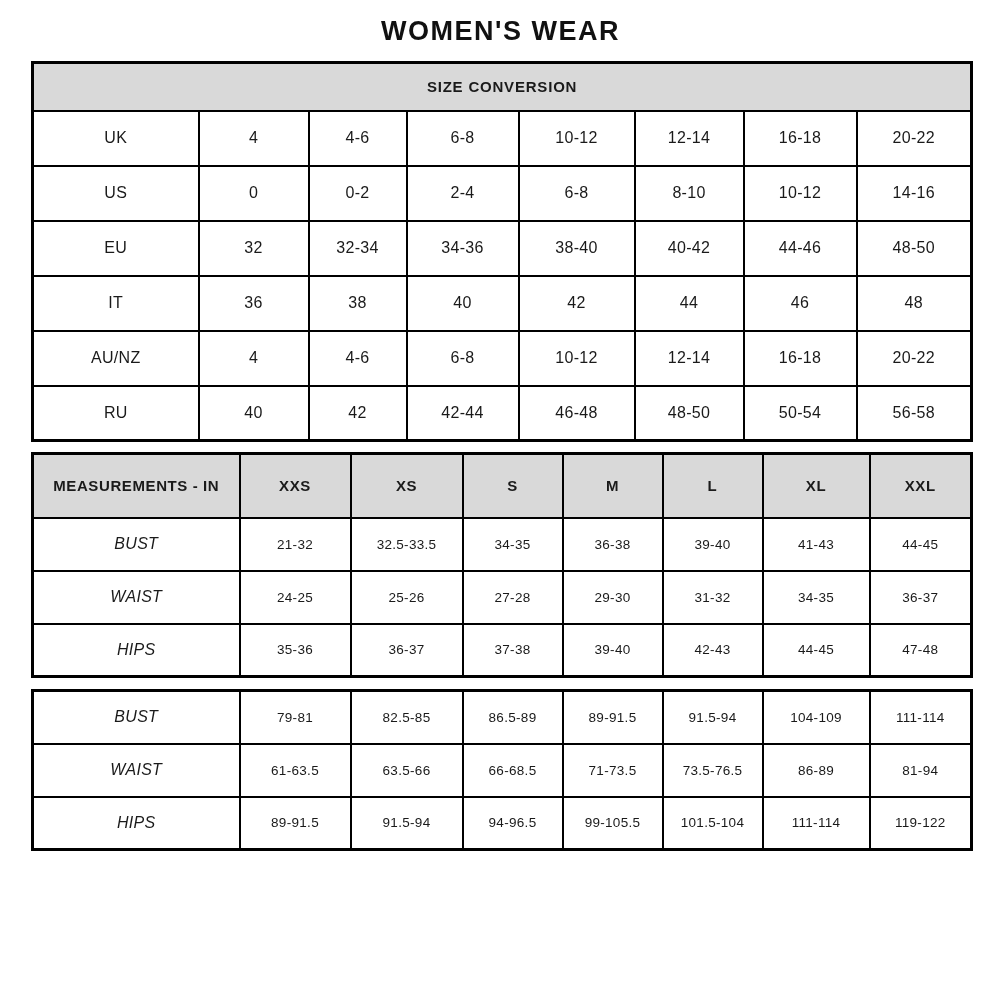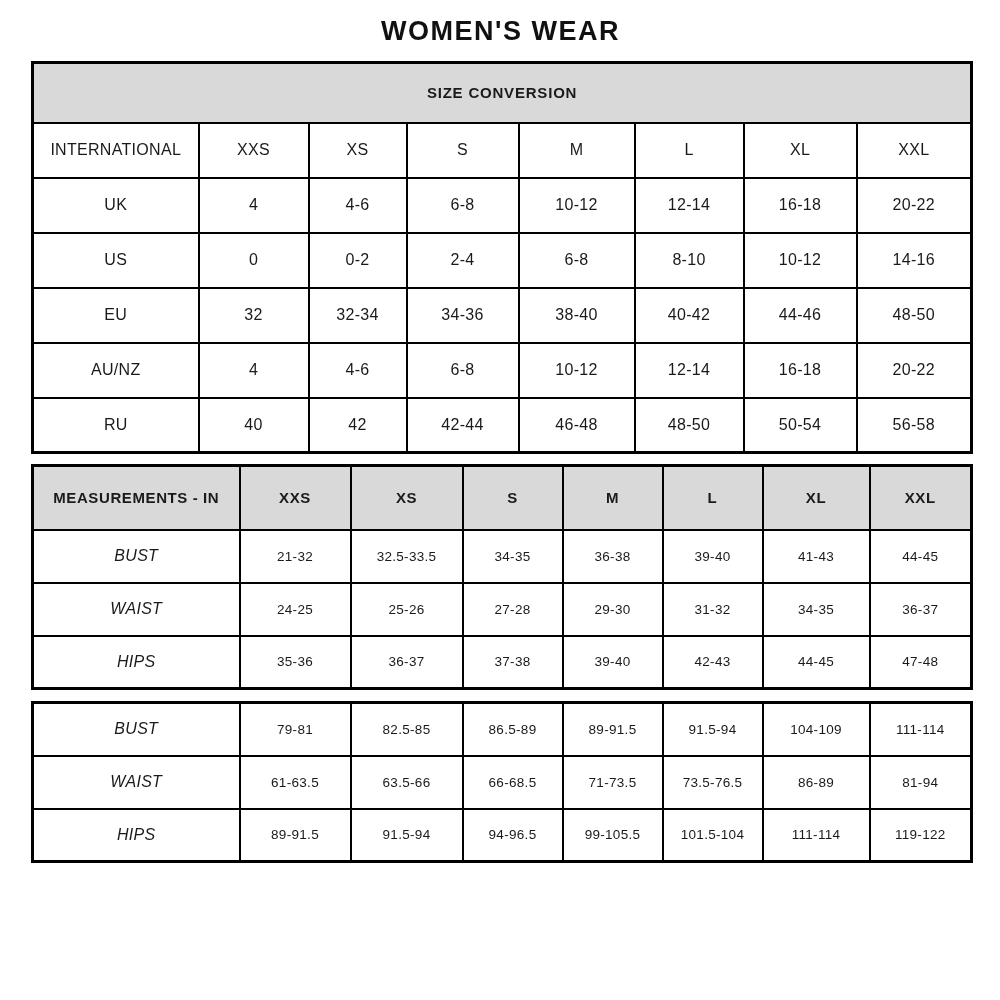--- a/index.html
+++ b/index.html
@@ -34,21 +34,21 @@
     padding: 0 4px;
     letter-spacing: 0.3px;
     overflow: hidden;
     white-space: nowrap;
   }
 
   
   .t1 { margin-bottom: 10px; }
   .t1 .title-row td {
     background: #d9d9d9;
-    height: 60px;
+    height: 48px;
     font-weight: 700;
     font-size: 15px;
     letter-spacing: 0.8px;
   }
   .t1 td { height: 55px; font-size: 16px; font-weight: 500; }
 
   
   .tm { margin-bottom: 11px; }
   .tm .hdr td {
     background: #d9d9d9;
@@ -76,30 +76,20 @@
       <col style="width:116px">
         <col style="width:109px">
         <col style="width:113px">
         <col style="width:115px">
     </colgroup>
     <tbody>
         <tr class="title-row">
       <td colspan="8">SIZE CONVERSION</td>
     </tr>
     <tr>
-      <td>INTERNATIONAL</td>
-      <td>XXS</td>
-      <td>XS</td>
-      <td>S</td>
-      <td>M</td>
-      <td>L</td>
-      <td>XL</td>
-      <td>XXL</td>
-    </tr>
-    <tr>
       <td>UK</td>
       <td>4</td>
       <td>4-6</td>
       <td>6-8</td>
       <td>10-12</td>
       <td>12-14</td>
       <td>16-18</td>
       <td>20-22</td>
     </tr>
     <tr>
@@ -114,20 +104,30 @@
     </tr>
     <tr>
       <td>EU</td>
       <td>32</td>
       <td>32-34</td>
       <td>34-36</td>
       <td>38-40</td>
       <td>40-42</td>
       <td>44-46</td>
       <td>48-50</td>
+    </tr>
+    <tr>
+      <td>IT</td>
+      <td>36</td>
+      <td>38</td>
+      <td>40</td>
+      <td>42</td>
+      <td>44</td>
+      <td>46</td>
+      <td>48</td>
     </tr>
     <tr>
       <td>AU/NZ</td>
       <td>4</td>
       <td>4-6</td>
       <td>6-8</td>
       <td>10-12</td>
       <td>12-14</td>
       <td>16-18</td>
       <td>20-22</td>

